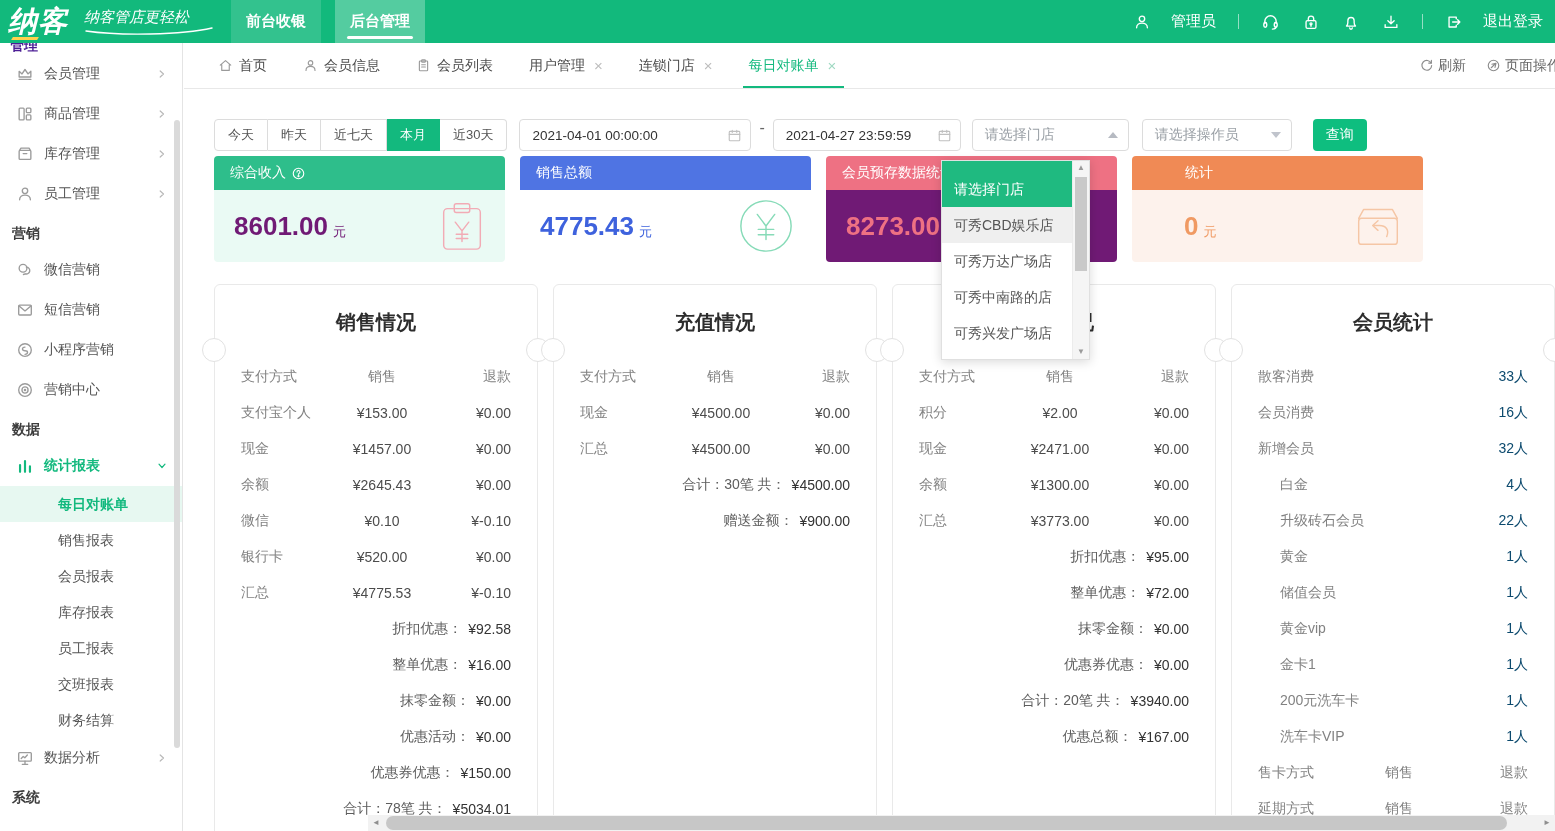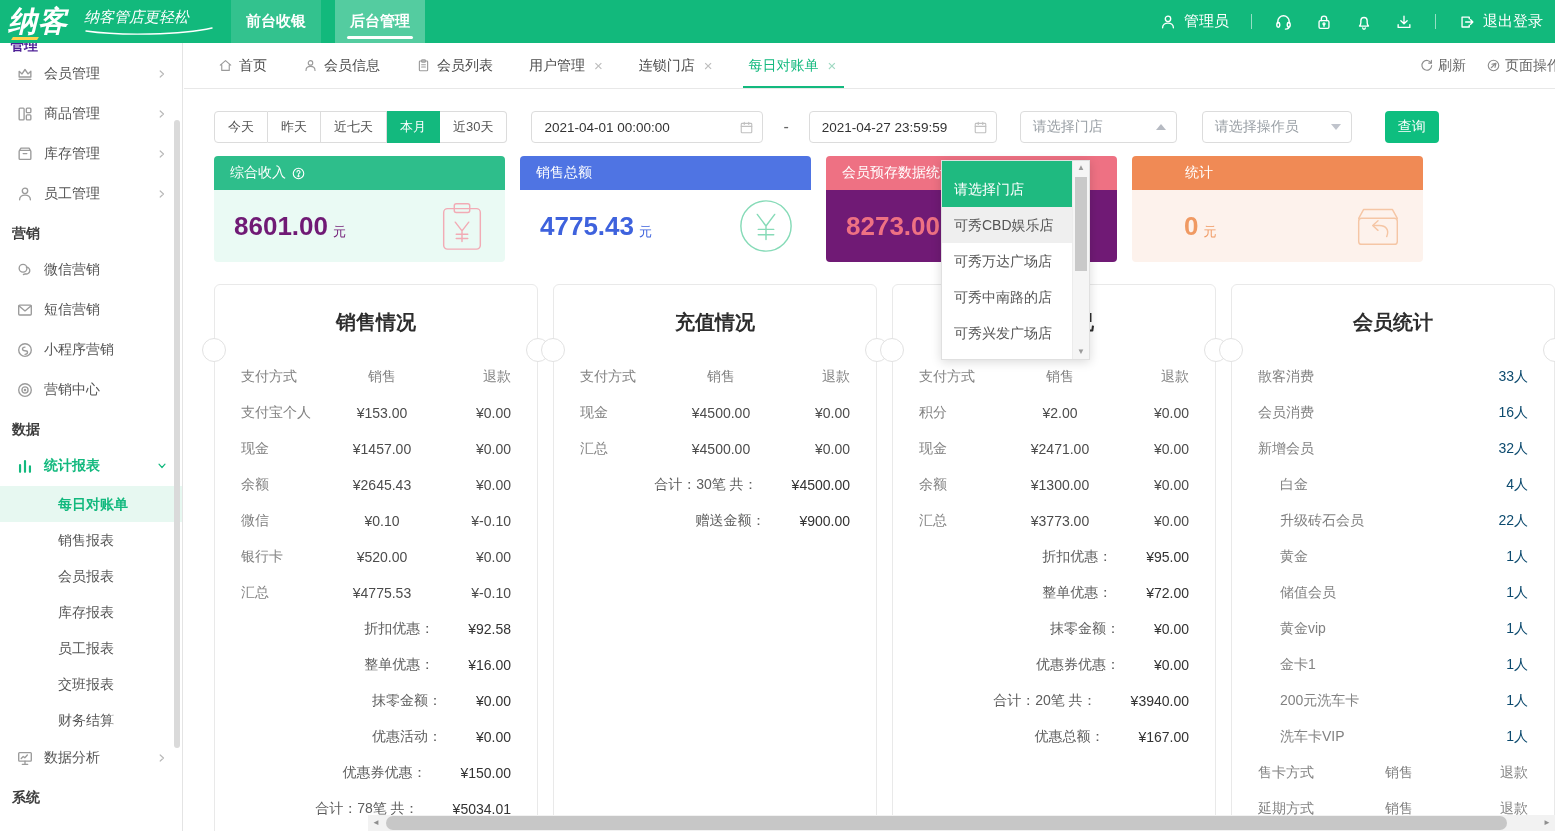--- a/index.html
+++ b/index.html
@@ -12,21 +12,21 @@
   .logo { font-size:29px; font-weight:bold; font-style:italic; margin-left:8px; letter-spacing:1px; position:relative; }
   .logo::after { content:""; position:absolute; left:4px; bottom:2px; width:26px; height:3px; background:#ffd24d; transform:skewX(-30deg); }
   .tagline { position:relative; margin-left:16px; font-size:15px; font-style:italic; padding-bottom:8px; }
   .tagline svg { position:absolute; left:0; bottom:0; }
   .topnav { display:flex; height:100%; margin-left:42px; }
   .tn { padding:0 15px; display:flex; align-items:center; font-size:15px; font-weight:bold; background:rgba(255,255,255,.14); position:relative; }
   .tn + .tn { margin-left:14px; }
   .tn.active { background:rgba(255,255,255,.28); }
   .tn.active::after { content:""; position:absolute; left:12px; right:12px; bottom:4px; height:3px; background:#fff; border-radius:2px; }
   .topright { margin-left:auto; display:flex; align-items:center; gap:22px; margin-right:12px; font-size:15px; }
-  .tuser, .tlogout { display:flex; align-items:center; gap:7px; }
+  .tuser, .tlogout { display:flex; align-items:center; gap:20px; }
   .tsep { width:1px; height:15px; background:rgba(255,255,255,.55); }
 
   
   .sidebar { position:absolute; left:0; top:43px; width:183px; bottom:0; background:#fff; border-right:1px solid #e4e4e4; overflow:hidden; z-index:20; }
   .cutitem { height:17px; margin-top:-6px; padding-left:10px; font-size:14px; font-weight:bold; color:#4c1d95; overflow:hidden; }
   .sitem { height:40px; display:flex; align-items:center; padding:0 14px 0 16px; color:#545454; font-size:14px; cursor:pointer; }
   .sitem .ic { width:18px; height:18px; margin-right:10px; color:#9b9b9b; flex:none; }
   .sitem .lbl { flex:1; }
   .sitem .chev { color:#b9b9b9; }
   .sitem.green, .sitem.green .ic, .sitem.green .chev { color:#13b97e; font-weight:bold; }
@@ -45,21 +45,21 @@
   .tab.active::after { content:""; position:absolute; left:-6px; right:-8px; bottom:0; height:2px; background:#13b97e; }
   .x { color:#bdbdbd; font-size:15px; margin-left:3px; line-height:1; }
   .x::before { content:"×"; }
   .tabactions { margin-left:auto; display:flex; gap:20px; align-items:center; color:#555; font-size:14px; flex:none; margin-right:-6px; }
   .taction { display:flex; align-items:center; gap:4px; cursor:pointer; color:#666; }
   .taction .ic { color:#8c8c8c; }
 
   .content { padding-left:30px; }
 
   
-  .filterbar { margin-top:30px; display:flex; align-items:center; height:16px;gap:12px; }
+  .filterbar { margin-top:30px; display:flex; height:16px; }
   .qgroup { display:flex; }
   .qbtn { height:32px; padding:0 13px; border:1px solid #dcdcdc; border-left:none; display:flex; align-items:center; font-size:13px; color:#555; background:#fff; cursor:pointer; white-space:nowrap; }
   .qbtn:first-child { border-left:1px solid #dcdcdc; border-radius:4px 0 0 4px; }
   .qbtn:last-child { border-radius:0 4px 4px 0; }
   .qbtn.active { background:#13b97e; border-color:#13b97e; color:#fff; }
   .dinput { width:232px; height:32px; border:1px solid #dcdcdc; border-radius:4px; display:flex; align-items:center; padding:0 8px 0 12px; font-size:13.5px; color:#333; margin-left:12px; background:#fff; }
   .dinput.short { width:188px; margin-left:8px; }
   .dinput .cal { margin-left:auto; color:#c0c0c0; }
   .dash { margin-left:8px; color:#666; }
   .sel { height:32px; border:1px solid #dcdcdc; border-radius:4px; display:flex; align-items:center; padding:0 10px 0 12px; font-size:14px; color:#9aa0a6; background:#fff; cursor:pointer; }
@@ -89,21 +89,21 @@
   .panel { width:330px; height:560px; background:#fff; border:1px solid #e9e9e9; border-radius:6px; position:relative; padding-top:24px; }
   .ptitle { text-align:center; font-size:20px; font-weight:bold; color:#2d2d2d; height:34px; }
   .notch { position:absolute; top:53px; width:24px; height:24px; border:1px solid #e2e2e2; border-radius:50%; background:#fff; }
   .notch.nl { left:-13px; } .notch.nr { right:-13px; }
   .ptable { margin-top:16px; }
   .prow { height:36px; display:grid; grid-template-columns:112px 1fr 100px; align-items:center; font-size:14px; }
   .prow .c0 { padding-left:26px; color:#828282; white-space:nowrap; }
   .prow .c1 { text-align:center; color:#4c4c4c; }
   .prow .c2 { text-align:right; padding-right:26px; color:#4c4c4c; }
   .prow.head .c1, .prow.head .c2 { color:#828282; }
-  .psum { height:36px; display:flex; align-items:center; justify-content:flex-end; padding-right:26px; font-size:14px;gap:28px; }
+  .psum { height:36px; display:flex; align-items:center; justify-content:flex-end; padding-right:26px; font-size:14px; }
   .psum .sl { color:#5d5d5d; } .psum .sv { color:#333; margin-left:6px; }
   .mrow { height:36px; display:flex; align-items:center; padding:0 26px; font-size:14px; }
   .mrow .ml { color:#828282; } .mrow.sub .ml { padding-left:22px; }
   .mrow .mv { margin-left:auto; color:#0c4a6e; }
 
   
   .dropdown { position:absolute; left:941px; top:160px; width:149px; height:200px; background:#fff; border:1px solid #e0e0e0; box-shadow:0 2px 10px rgba(0,0,0,.15); z-index:400; display:flex; overflow:hidden; }
   .dlist { flex:1; padding-top:10px; }
   .dopt { height:36px; line-height:36px; padding-left:12px; font-size:14px; color:#555; white-space:nowrap; cursor:pointer; }
   .dopt.selected { background:#1fba80; color:#fff; margin-top:-10px; padding-top:10px; height:46px; }

